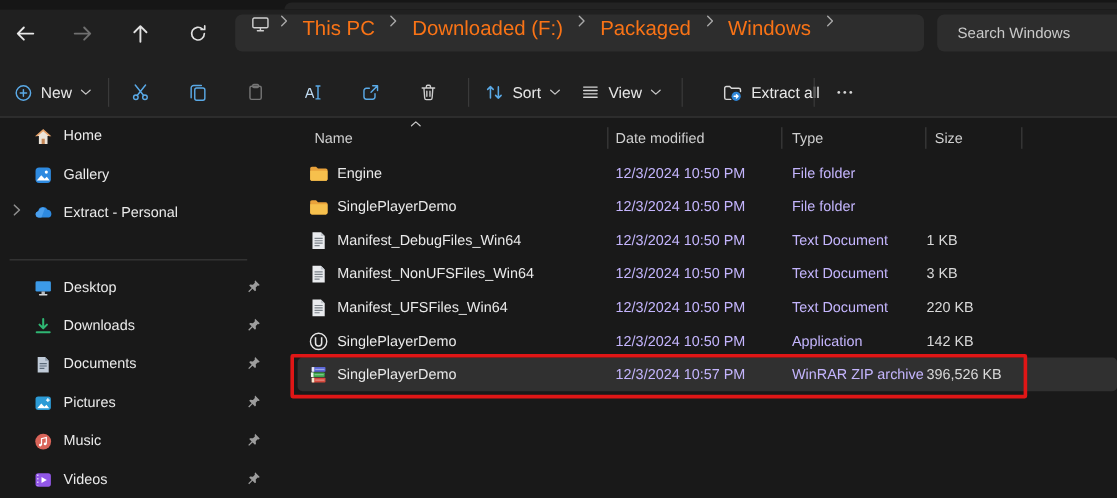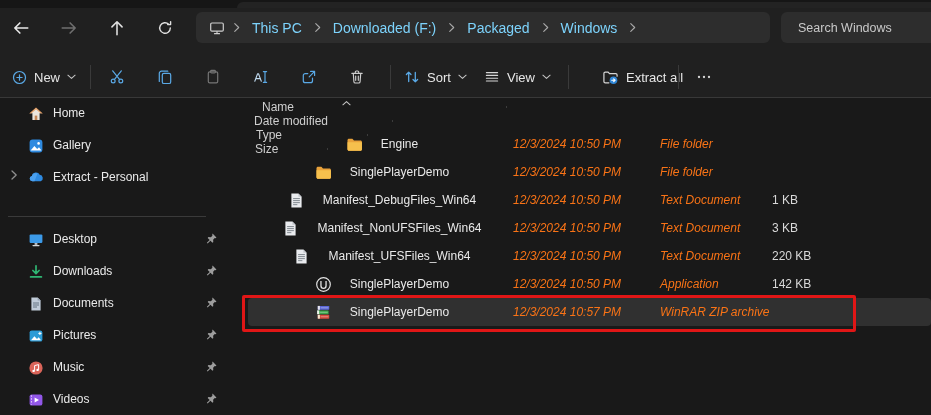--- a/index.html
+++ b/index.html
@@ -8,21 +8,21 @@
   button{background:none;border:none;padding:0;margin:0;color:inherit;font:inherit;cursor:default;}
 
   
   .tabstrip{position:absolute;left:0;top:0;right:0;height:8px;background:#161616;}
   .tab-active{position:absolute;left:237px;top:2px;right:0;height:6px;background:#232323;border-top-left-radius:7px;}
 
   
   .header{position:absolute;left:0;top:8px;right:0;height:90px;background:#202020;border-bottom:1px solid #383838;box-sizing:border-box;}
   .navbtn{position:absolute;top:4px;width:32px;height:32px;display:flex;align-items:center;justify-content:center;border-radius:5px;}
   .crumbbar{position:absolute;left:196px;top:4px;width:574px;height:31px;background:#2d2d2d;border-radius:6px;
-            display:flex;align-items:center;padding:0 0 0 13px;box-sizing:border-box;font-size:14px;color:#7dd3fc;}
+            display:flex;align-items:flex-start;padding:0 0 0 13px;box-sizing:border-box;font-size:17px;color:#f97316;}
   .crumb{padding:2px 4px;white-space:nowrap;}
   .bchev{display:flex;margin:0 8px;}
   .searchbox{position:absolute;left:781px;top:4px;width:155px;height:31px;background:#2d2d2d;border-radius:6px;
              display:flex;align-items:center;padding-left:17px;box-sizing:border-box;color:#c9c9c9;font-size:12.5px;}
 
   
   .tbtn{position:absolute;top:51px;height:36px;display:flex;align-items:center;gap:7px;font-size:13px;color:#e6e6e6;border-radius:5px;padding:0 4px;}
   .ibtn{position:absolute;top:51px;width:36px;height:36px;display:flex;align-items:center;justify-content:center;border-radius:5px;}
   .tsep{position:absolute;top:57px;width:1px;height:24px;background:#3a3a3a;}
 
@@ -37,34 +37,34 @@
   .sidebar{position:absolute;left:0;top:99px;width:240px;bottom:0;padding-top:7px;box-sizing:border-box;}
   .sitem{display:flex;align-items:flex-start;height:32px;}
   .chevslot{width:28px;display:flex;justify-content:center;align-items:center;flex:0 0 28px;}
   .sicon{flex:0 0 16px;}
   .slabel{margin-left:9px;color:#eaeaea;}
   .pin{margin-left:auto;margin-right:22px;}
   .sdivider{height:1px;background:#3a3a3a;margin:14px 34px 15px 8px;}
 
   
   .filearea{position:absolute;left:240px;top:99px;right:0;bottom:0;}
-  .cols{position:relative;display:flex;height:30px;margin-left:8px;margin-top:1px;align-items:flex-start;color:#cfcfcf;flex-direction:column;}
+  .cols{position:relative;display:flex;height:30px;margin-left:8px;margin-top:1px;align-items:flex-end;color:#cfcfcf;}
   .hcell{position:relative;height:100%;display:flex;align-items:center;box-sizing:border-box;}
   .hcell::after{content:'';position:absolute;right:0;top:6px;bottom:6px;width:1px;background:#3c3c3c;}
   .c-name{width:259px;padding-left:14px;}
   .c-date{width:145px;padding-left:6px;}
   .c-type{width:120px;padding-left:8px;}
   .c-size{width:80px;padding-left:7px;}
   .sortmark{position:absolute;left:94px;top:0px;}
   .rows{margin-left:8px;}
   .row{display:flex;height:28px;align-items:center;}
   .row.sel{background:#303030;border-radius:4px;}
   .cell{box-sizing:border-box;display:flex;align-items:center;height:100%;}
-  .cell.c-name{gap:18px;padding-left:9px;color:#e9e9e9;justify-content:center;}
-  .cell.c-date,.cell.c-type{color:#f97316;font-style:italic;}
+  .cell.c-name{gap:7px;padding-left:9px;color:#e9e9e9;}
+  .cell.c-date,.cell.c-type{color:#c4b5fd;}
   .cell.c-size{justify-content:flex-start;padding-left:0;padding-right:7px;color:#d9d9d9;}
 
   
   .annobox{position:absolute;left:242px;top:295px;width:614px;height:37px;box-sizing:border-box;
            border:3px solid #e01616;border-radius:2px;z-index:6;pointer-events:none;}
 </style>
 </head>
 <body>
 
 <div id="app">
@@ -611,18 +611,21 @@
               </svg>
             </span>
       <span class="fname">SinglePlayerDemo</span>
     </div>
     <div class="cell c-date">
             <span class="fdate">12/3/2024 10:57 PM</span>
           </div>
     <div class="cell c-type">
             <span class="ftype">WinRAR ZIP archive</span>
           </div>
+    <div class="cell c-size">
+            <span class="fsize">396,526 KB</span>
+          </div>
   </div>
       </div>
   </div>
 
   <div class="annobox"></div>
 </div>
 
 </body></html>

